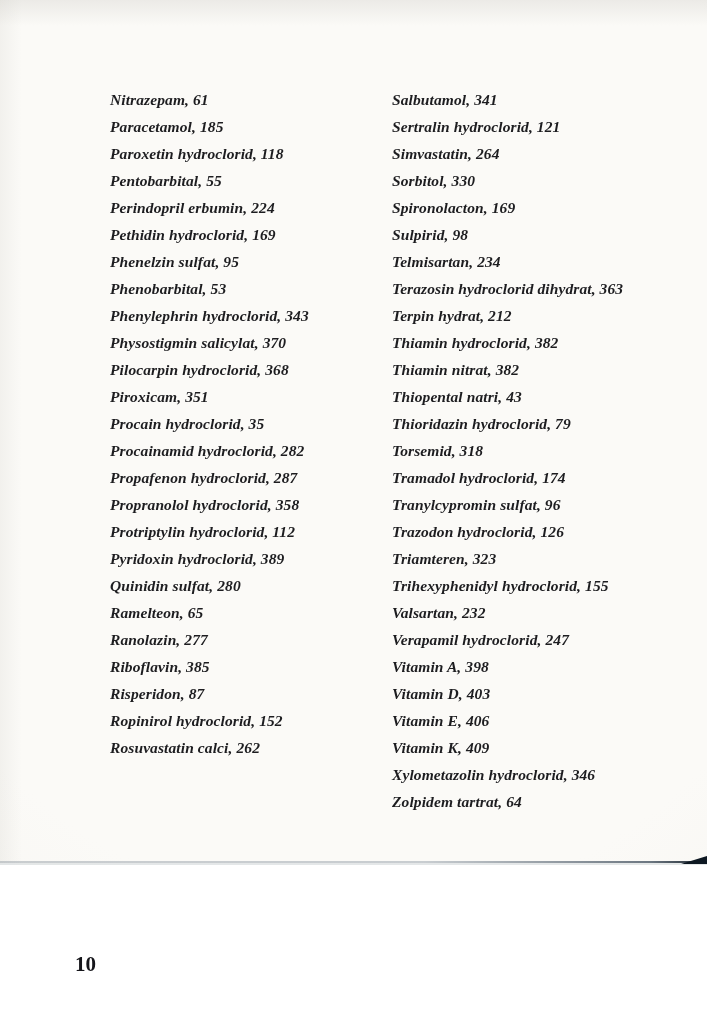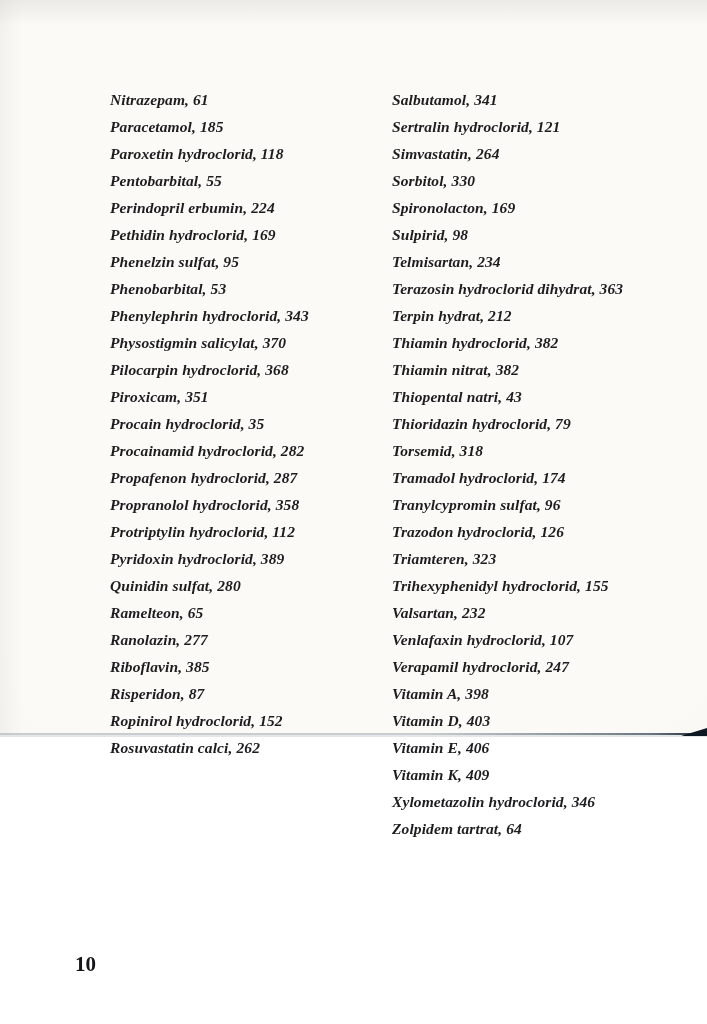--- a/index.html
+++ b/index.html
@@ -3,21 +3,21 @@
 <meta charset="utf-8">
 <style>
   html, body { margin: 0; padding: 0; }
   body {
     width: 707px; height: 1024px;
     font-family: "Liberation Serif", "DejaVu Serif", serif;
     overflow: hidden;
   }
   .page {
     position: relative;
-    width: 707px; height: 737px;
+    width: 707px; height: 865px;
     background:
       linear-gradient(180deg, rgba(196,194,188,0.28) 0px, rgba(196,194,188,0.0) 26px),
       linear-gradient(90deg, rgba(200,198,192,0.18) 0px, rgba(200,198,192,0.0) 22px),
       radial-gradient(ellipse 130% 110% at 50% 45%, #fbfaf7 55%, #f3f1ec 100%);
     color: #1d1d20;
   }
   .column {
     position: absolute;
     top: 86px;
     white-space: nowrap;
@@ -115,21 +115,20 @@
       <div class="entry">Thiamin nitrat, 382</div>
       <div class="entry">Thiopental natri, 43</div>
       <div class="entry">Thioridazin hydroclorid, 79</div>
       <div class="entry">Torsemid, 318</div>
       <div class="entry">Tramadol hydroclorid, 174</div>
       <div class="entry">Tranylcypromin sulfat, 96</div>
       <div class="entry">Trazodon hydroclorid, 126</div>
       <div class="entry">Triamteren, 323</div>
       <div class="entry">Trihexyphenidyl hydroclorid, 155</div>
       <div class="entry">Valsartan, 232</div>
-      <div class="entry">Venlafaxin hydroclorid, 107</div>
       <div class="entry">Verapamil hydroclorid, 247</div>
       <div class="entry">Vitamin A, 398</div>
       <div class="entry">Vitamin D, 403</div>
       <div class="entry">Vitamin E, 406</div>
       <div class="entry">Vitamin K, 409</div>
       <div class="entry">Xylometazolin hydroclorid, 346</div>
       <div class="entry">Zolpidem tartrat, 64</div>
     </div>
 
   <div class="page-number">10</div>

